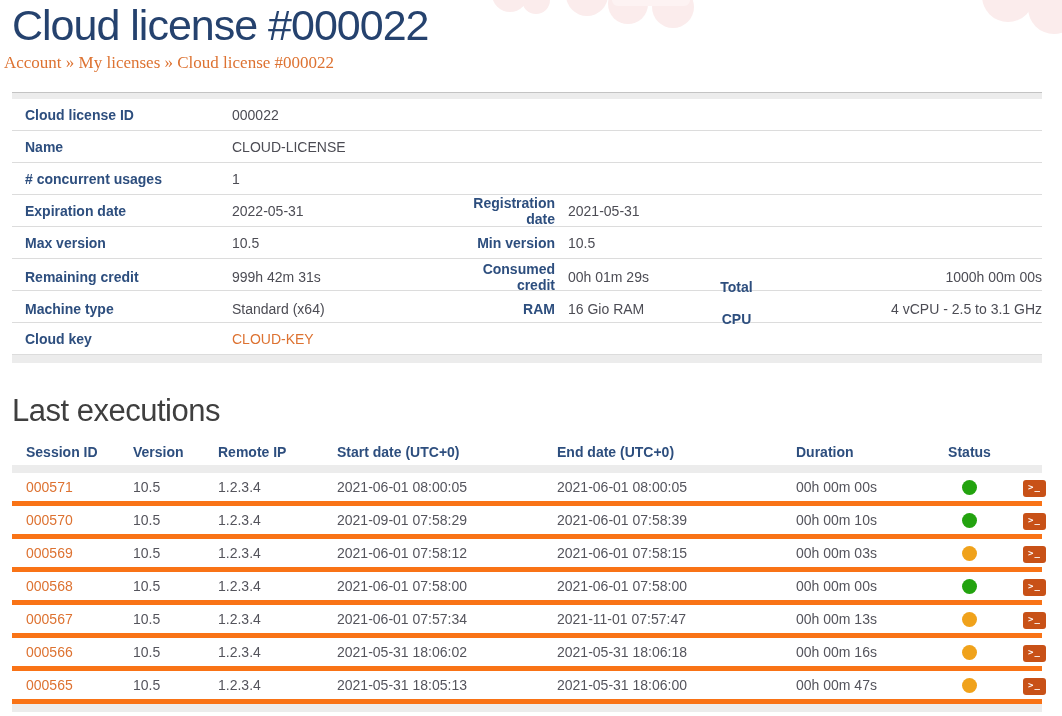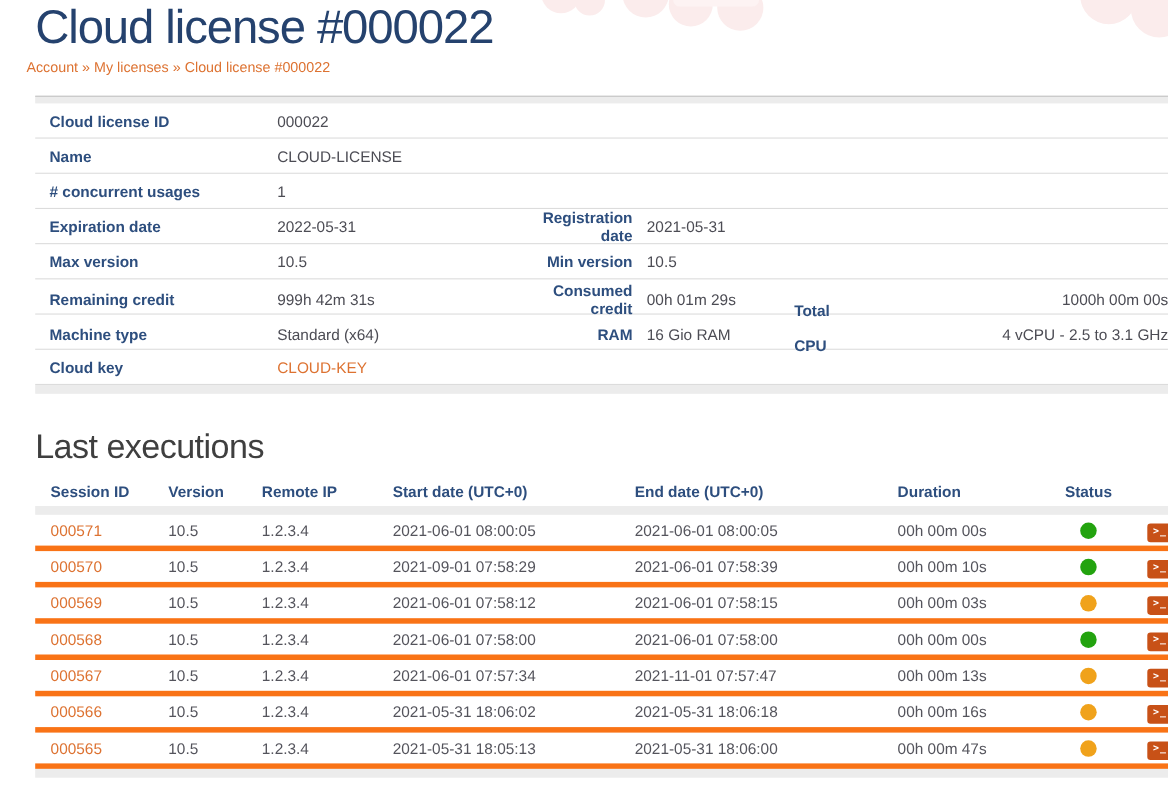--- a/index.html
+++ b/index.html
@@ -1,43 +1,43 @@
 <!DOCTYPE html>
 <html><head>
 <meta charset="utf-8">
 <style>
   * { box-sizing: border-box; margin: 0; padding: 0; }
   html,body { width:1062px; height:716px; background:#ffffff; overflow:hidden;
               font-family:"Liberation Sans", sans-serif; }
-  .page { position:relative; width:1062px; height:716px; padding:0 32px; }
+  .page { position:relative; width:1062px; height:716px; padding:0 12px; }
 
   
   .deco { position:absolute; top:0; left:0; width:100%; height:40px; overflow:hidden; pointer-events:none; }
   .deco i { position:absolute; border-radius:50%; background:#fbecec; }
 
   h1.title { font-size:43px; line-height:50px; font-weight:300; color:#25426e;
              letter-spacing:-1px; position:relative; z-index:2; }
-  .breadcrumb { font-size:13px; margin:3px 0 0 -8px; position:relative; z-index:2; }
+  .breadcrumb { font-size:17px; margin:3px 0 0 -8px; position:relative; z-index:2;font-family:Liberation Serif, serif; }
   .bc-link { color:#dd7231; text-decoration:none; }
   .bc-sep { color:#dd7231; }
 
   
   .details { margin-top:19px; width:1030px; }
   .strip { height:8px; background:#ececec; }
   .strip.top { height:7px; border-top:1px solid #c3c3c3; }
   .drow { display:grid; grid-template-columns:210px 240px 95px 145px 70px 1fr;
           height:32px; align-items:center; border-bottom:1px solid #dcdcdc;
           font-size:14px; }
   .dlab { font-weight:bold; color:#2d4e7e; }
   .dval { color:#4c4c54; }
   .drow .c0 { padding-left:13px; }
   .drow .c1 { padding-left:10px; }
   .drow .c2 { text-align:right; padding-right:2px; }
   .drow .c3 { padding-left:11px; }
-  .drow .c4 { text-align:left; padding-right:1px;margin-top:20px; }
+  .drow .c4 { text-align:center; padding-right:1px;margin-top:20px; }
   .drow .c5 { padding-left:11px;text-align:right; }
   .olink { color:#dd7231; text-decoration:none; }
 
   
   h2.subtitle { margin-top:28px; font-size:31px; line-height:40px; font-weight:300;
                 color:#3f3f3f; letter-spacing:-0.5px; }
   .etable { margin-top:8px; width:1030px; }
   .egrid { display:grid; grid-template-columns:121px 85px 119px 220px 239px 136px 75px 1fr;
            align-items:center; }
   .eheader { height:26px; font-size:14px; font-weight:bold; color:#2d4e7e; }

